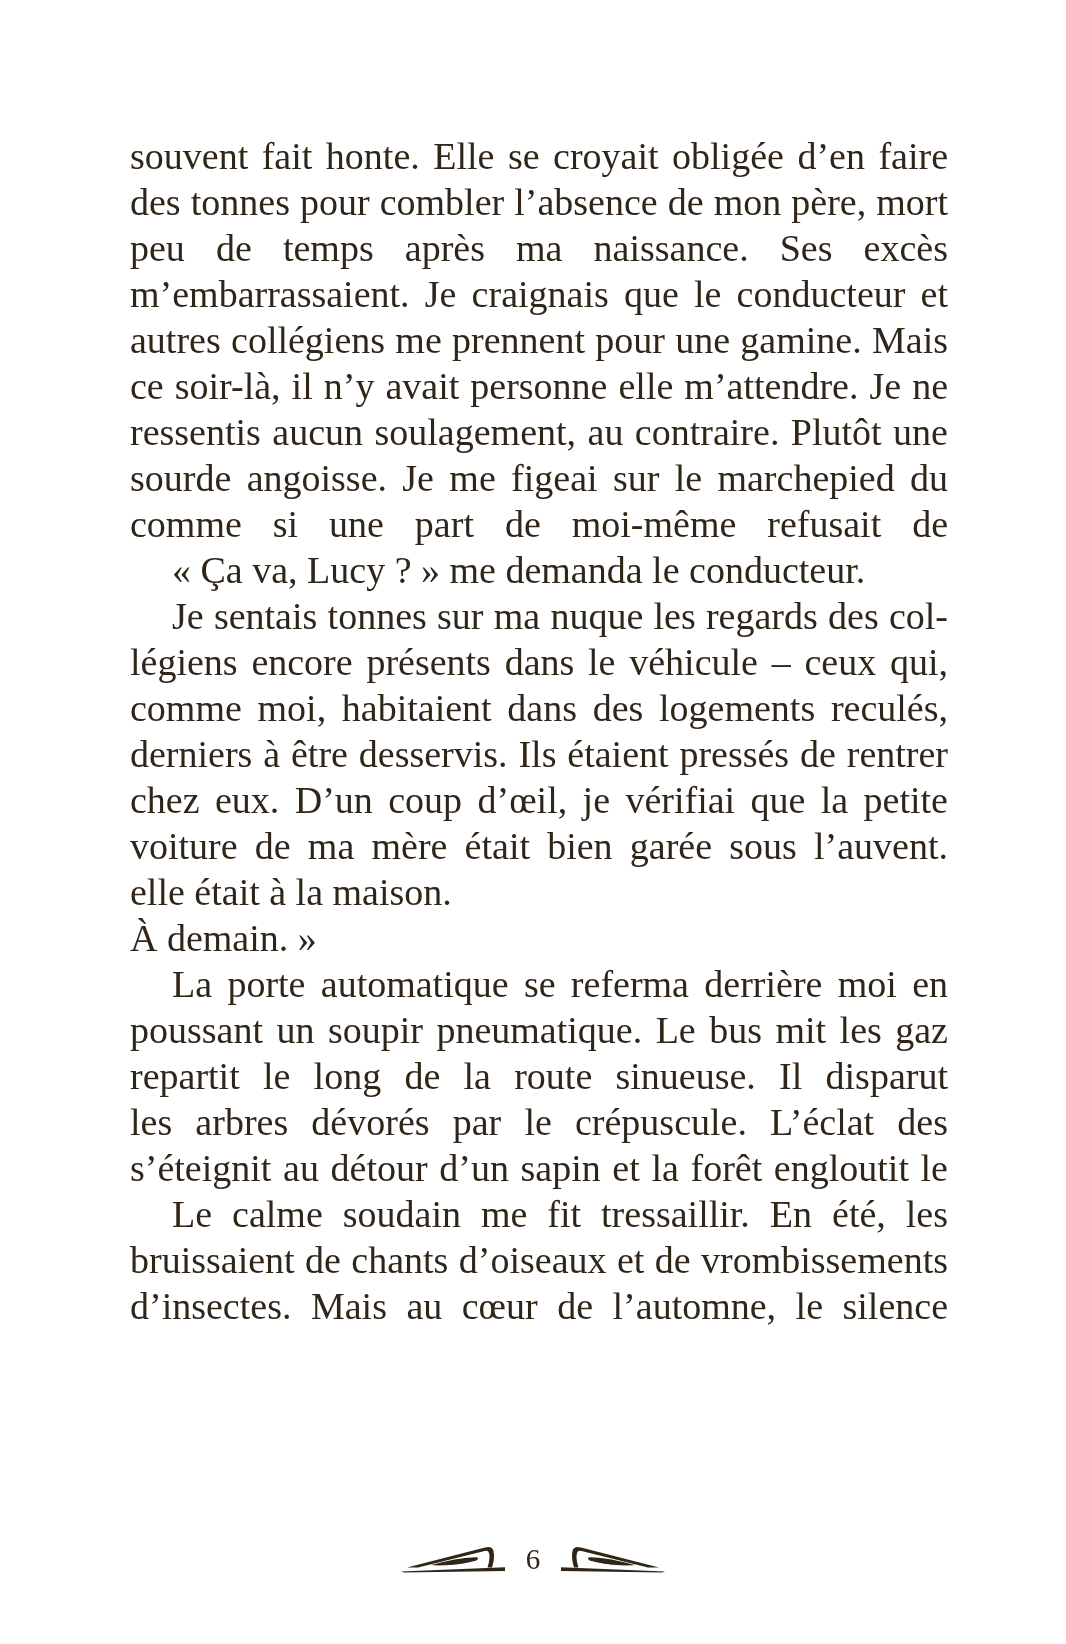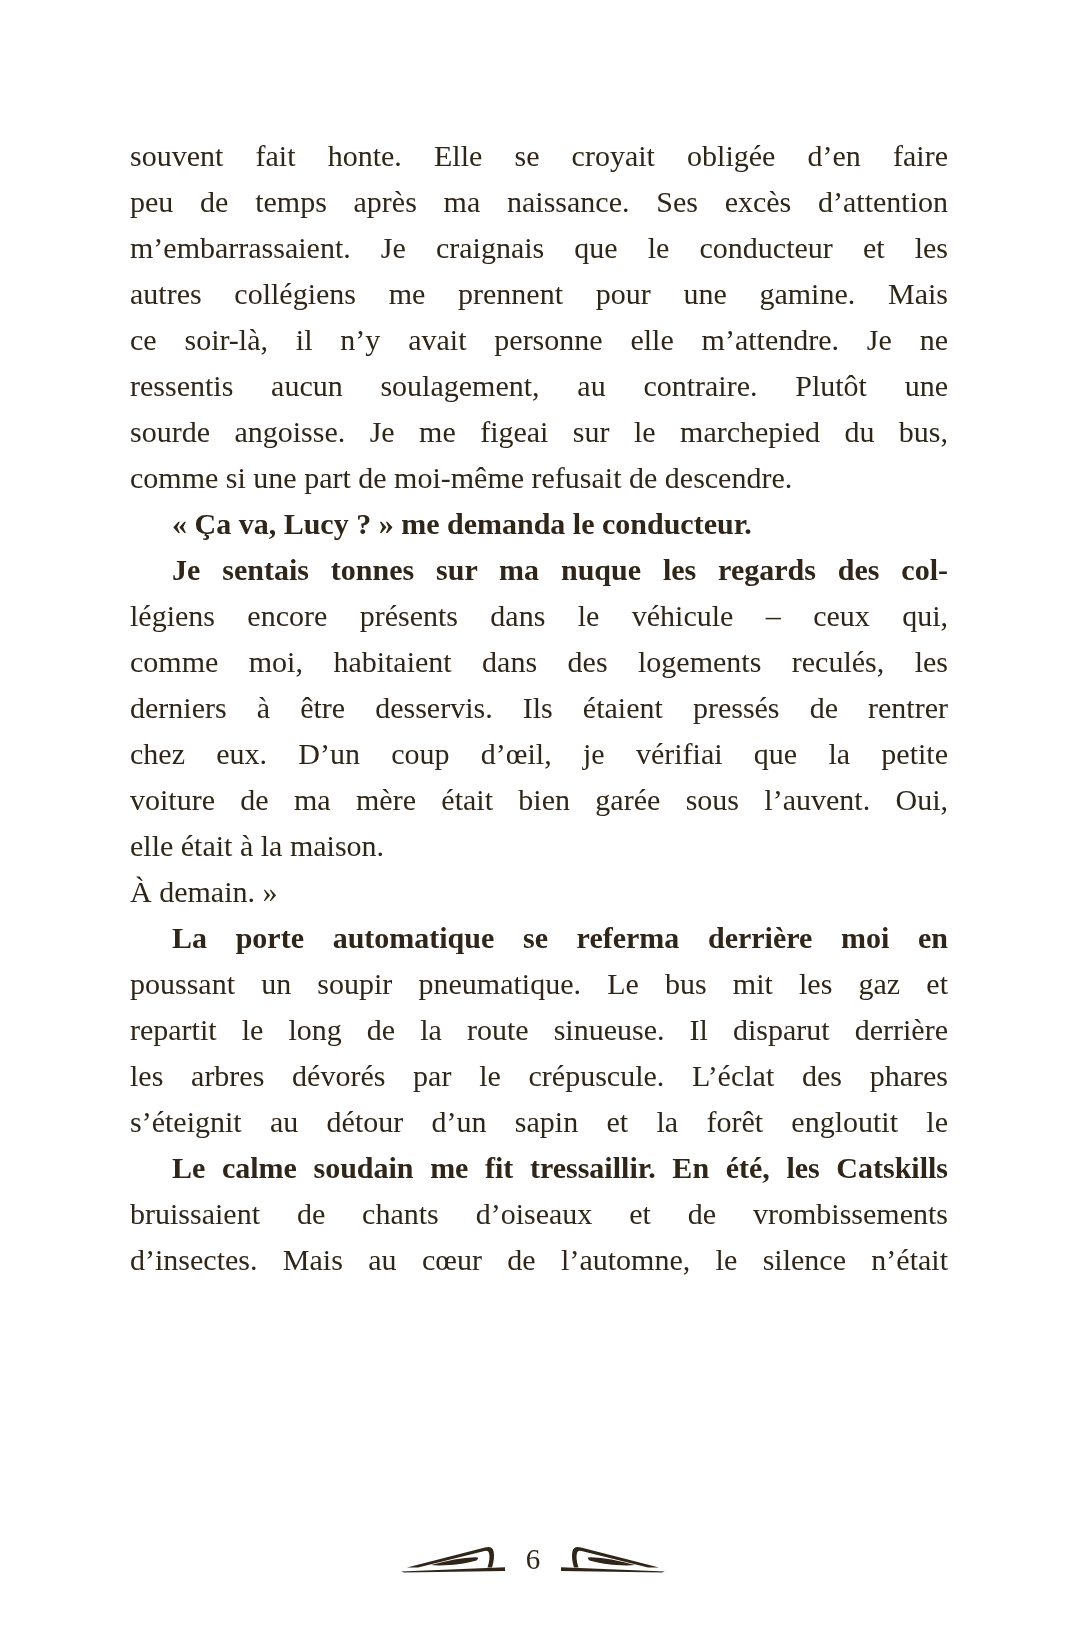--- a/index.html
+++ b/index.html
@@ -14,34 +14,33 @@
     background: #ffffff;
     overflow: hidden;
     font-family: "Liberation Serif", "DejaVu Serif", serif;
     color: #2f2619;
   }
   .text-block {
     position: absolute;
     left: 130px;
     top: 133px;
     width: 818px;
-    font-size: 30px;
+    font-size: 38px;
     line-height: 46px;
   }
   .line {
     height: 46px;
     overflow: hidden;
     text-align: justify;
     text-align-last: justify;
     text-justify: inter-word;
     white-space: normal;
   }
   .line.indent {
     text-indent: 42px;
-    font-weight: bold;
   }
   .line.para-end {
     text-align-last: left;
   }
   .footer {
     position: absolute;
     top: 1538px;
     left: 0;
     width: 1066px;
     height: 42px;
@@ -63,20 +62,21 @@
     text-align: center;
   }
 </style>
 </head>
 <body>
 
 <div class="page">
 
   <div class="text-block">
       <div class="line">souvent fait honte. Elle se croyait obligée d’en faire</div>
+      <div class="line">des tonnes pour combler l’absence de mon père, mort</div>
       <div class="line">peu de temps après ma naissance. Ses excès d’attention</div>
       <div class="line">m’embarrassaient. Je craignais que le conducteur et les</div>
       <div class="line">autres collégiens me prennent pour une gamine. Mais</div>
       <div class="line">ce soir-là, il n’y avait personne elle m’attendre. Je ne</div>
       <div class="line">ressentis aucun soulagement, au contraire. Plutôt une</div>
       <div class="line">sourde angoisse. Je me figeai sur le marchepied du bus,</div>
       <div class="line para-end">comme si une part de moi-même refusait de descendre.</div>
       <div class="line indent para-end">« Ça va, Lucy ? » me demanda le conducteur.</div>
       <div class="line indent">Je sentais tonnes sur ma nuque les regards des col-</div>
       <div class="line">légiens encore présents dans le véhicule – ceux qui,</div>

